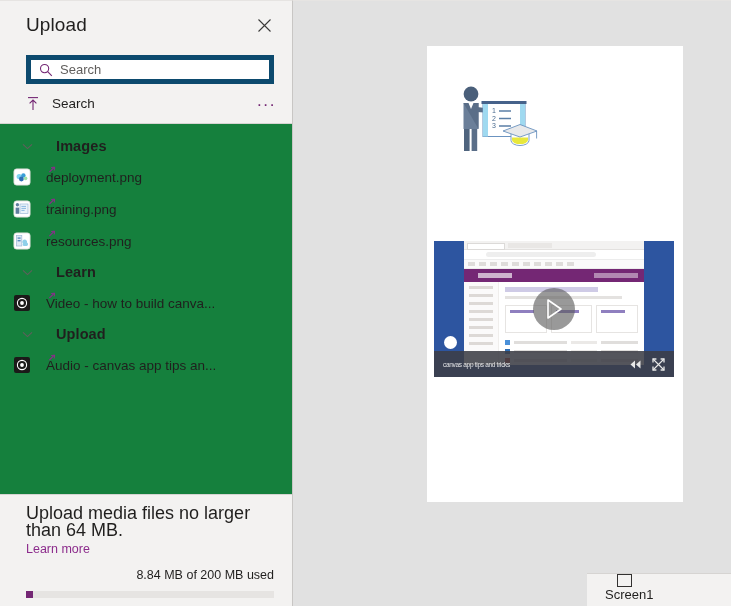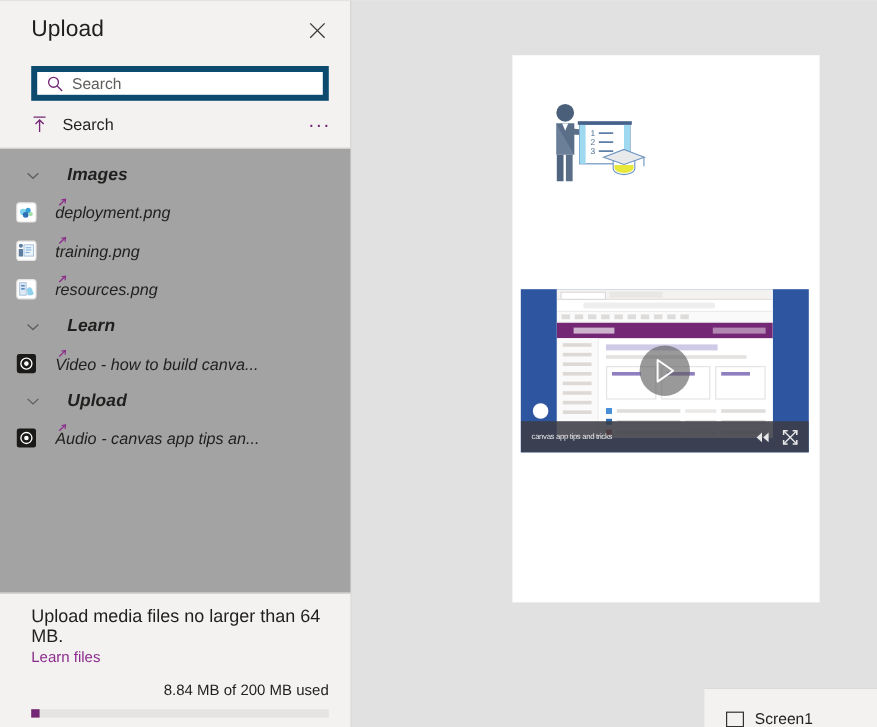--- a/index.html
+++ b/index.html
@@ -111,22 +111,21 @@
     height: 1px;
     background: #d6d4d2;
     margin: 1px 0 0 0;
   }
 
   
   .file-list {
     flex: 1;
     overflow: hidden;
     padding-top: 7px;
-    background: #a3a3a3;
-    font-style: italic;
+    background: #15803d;
   }
   .group-header {
     display: flex;
     align-items: center;
     height: 30px;
     padding-left: 22px;
     cursor: pointer;
   }
   .group-header .chev { width: 22px; display: flex; align-items: center; }
   .group-name {
@@ -167,21 +166,21 @@
   }
 
   
   .panel-footer {
     border-top: 1px solid #d6d4d2;
     padding: 10px 18px 8px 26px;
     box-sizing: border-box;
     background: #f3f2f1;
   }
   .footer-note {
-    font-size: 15px;
+    font-size: 18px;
     color: #201f1e;
     line-height: 17px;
   }
   .learn-more {
     font-size: 12.5px;
     color: #8c2c8c;
     text-decoration: none;
     display: inline-block;
     margin-top: 1px;
     cursor: pointer;
@@ -350,24 +349,25 @@
     bottom: 0;
     width: 437px;
     height: 33px;
     background: #f3f2f1;
     border-top: 1px solid #d6d4d2;
     display: flex;
     align-items: center;
     box-sizing: border-box;
   }
   .screen-tab {
-    display: flex; align-items: flex-end;
+    display: flex; align-items: center;
     padding: 0 12px 0 18px;
     height: 100%;
     cursor: pointer;
+    flex-direction: column;
   }
   .screen-tab .sq {
     width: 15px; height: 13px;
     border: 1.4px solid #323130;
     box-sizing: border-box;
     margin-right: 9px;
   }
   .screen-tab .lbl { font-size: 13px; color: #201f1e; }
 </style>
 </head>
@@ -530,21 +530,21 @@
             <path d="M8.4 1.2 L3.4 6" stroke="#8c2c8c" stroke-width="1.1"></path>
             <path d="M5.2 1.6 L8.6 1.1 L8.2 4.5" stroke="#8c2c8c" stroke-width="1" fill="none"></path>
           </svg>
         </span>
       </div>
 
     </div>
 
     <div class="panel-footer">
       <div class="footer-note">Upload media files no larger than 64 MB.</div>
-      <a class="learn-more">Learn files</a>
+      <a class="learn-more">Learn more</a>
       <div class="usage-text">8.84 MB of 200 MB used</div>
       <div class="usage-bar">
         <div class="usage-fill" id="usage-fill" style="width: 2.8%;"></div>
       </div>
     </div>
 
   </div>
 
   <div id="canvas-area">
 

